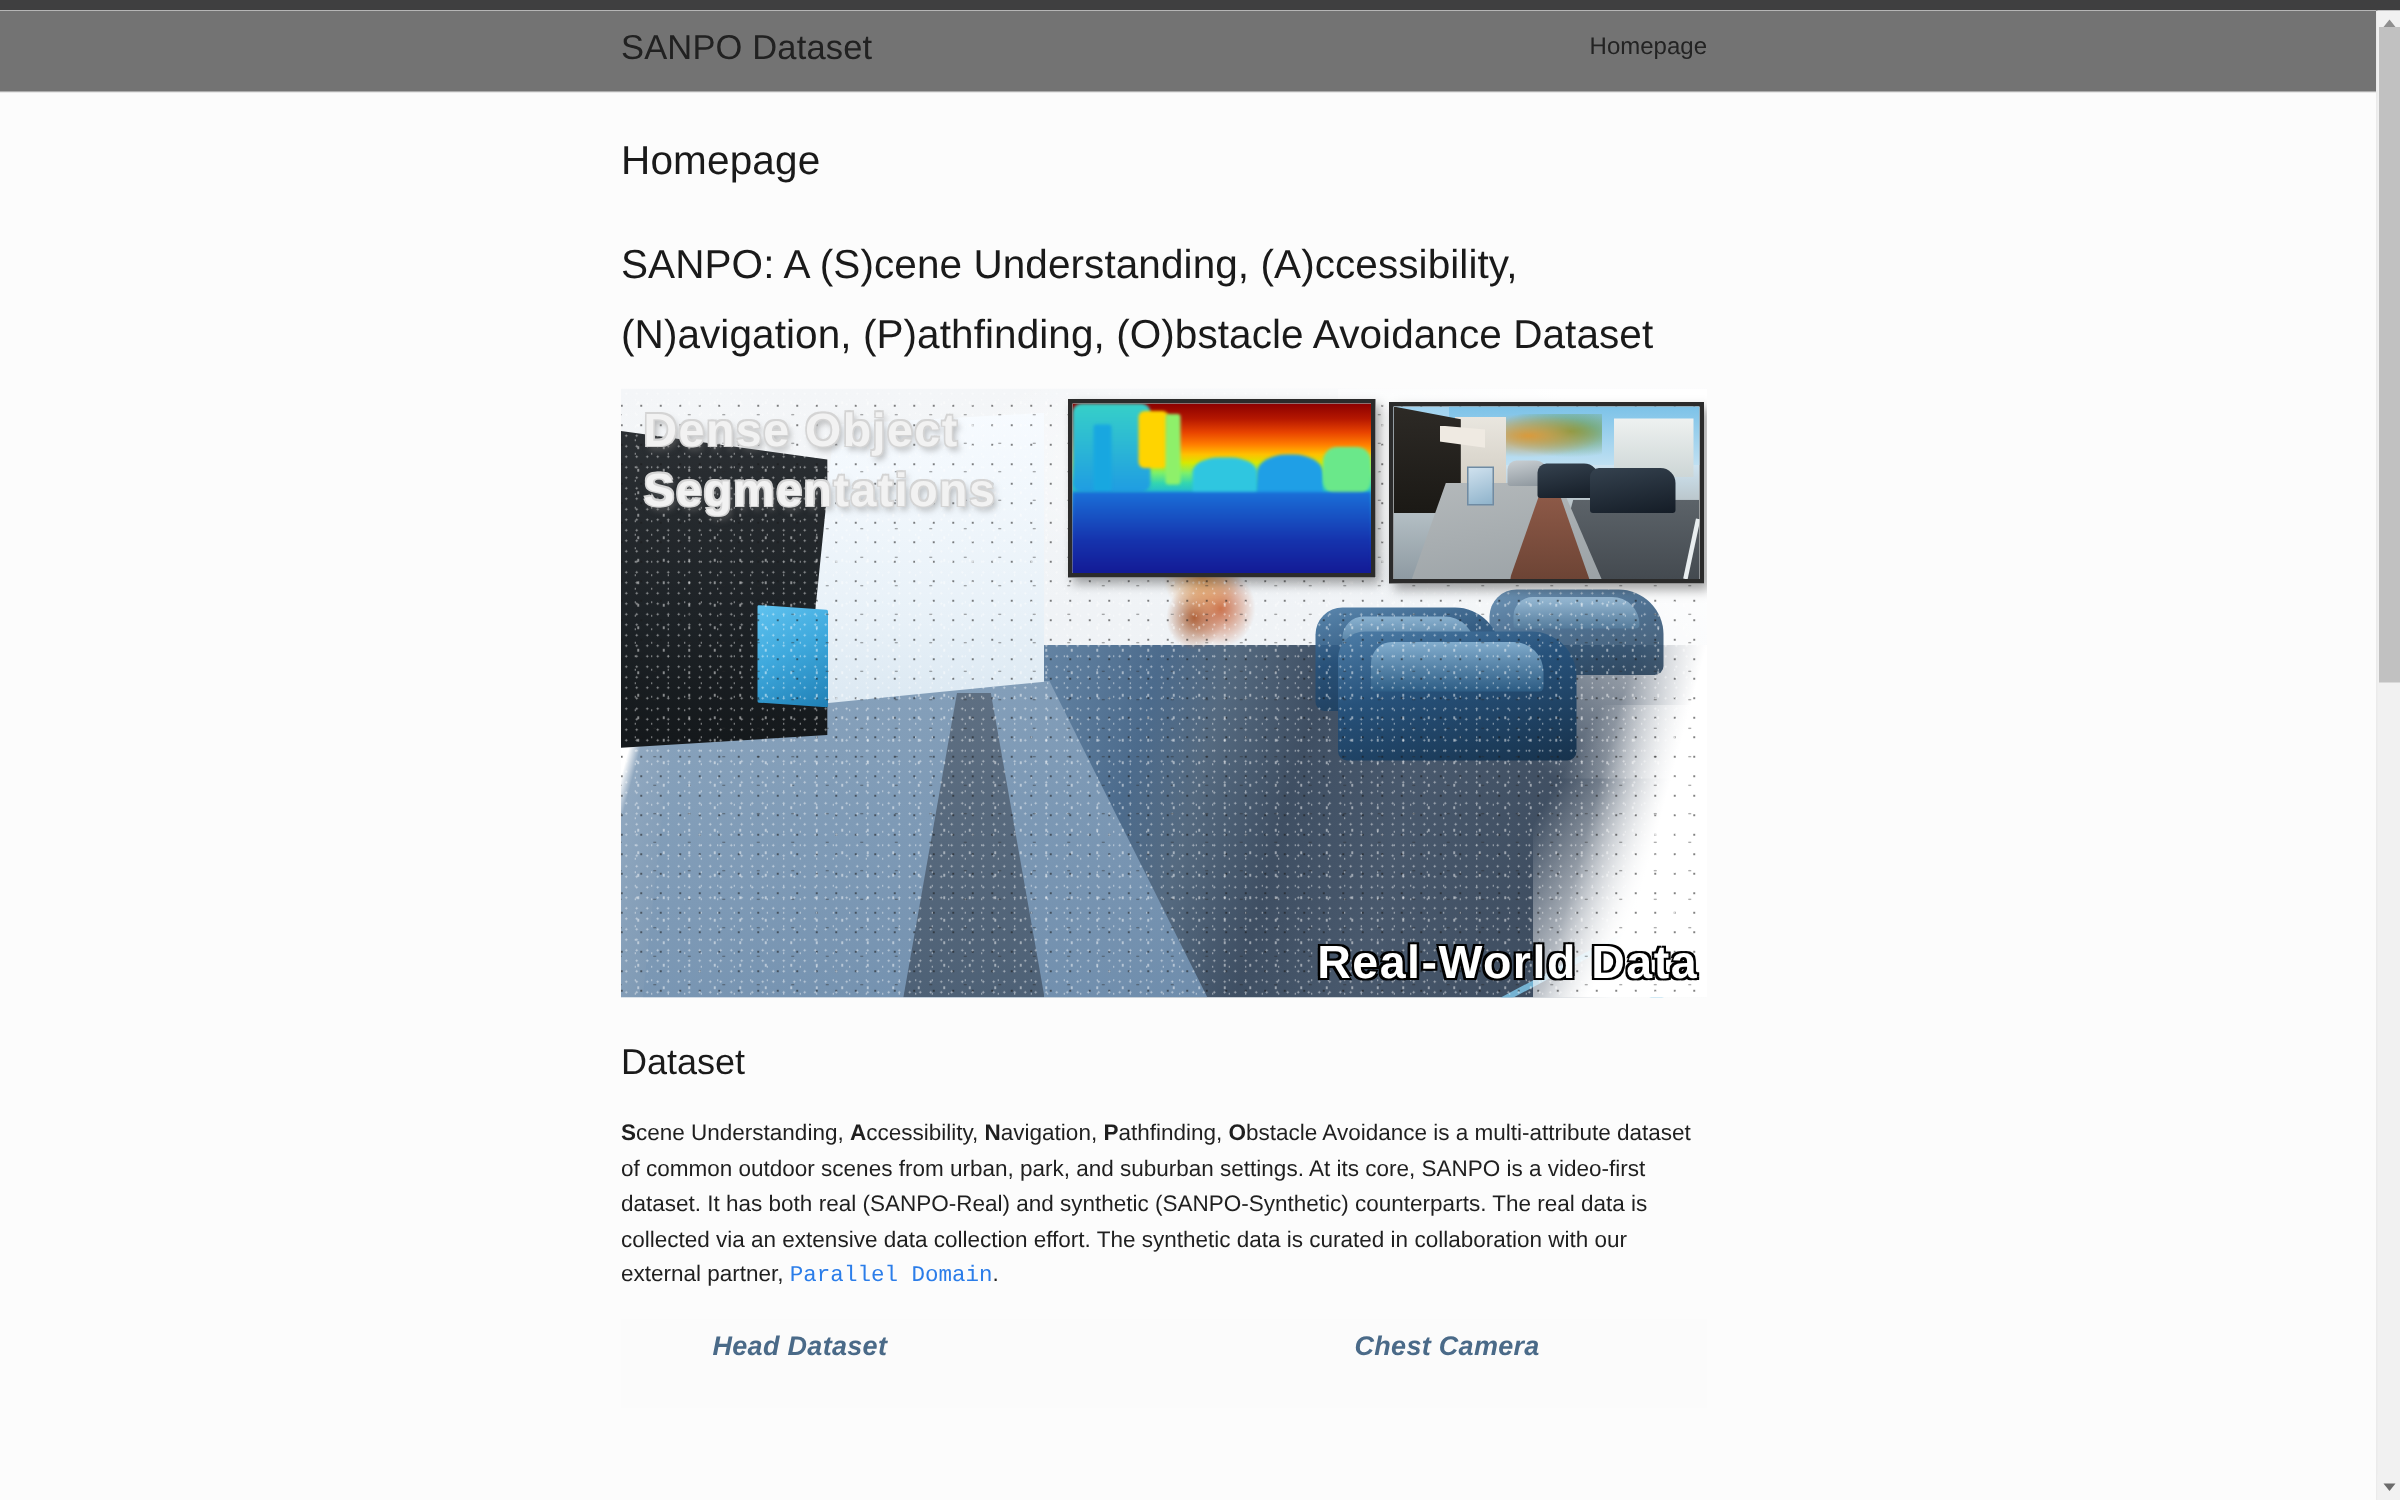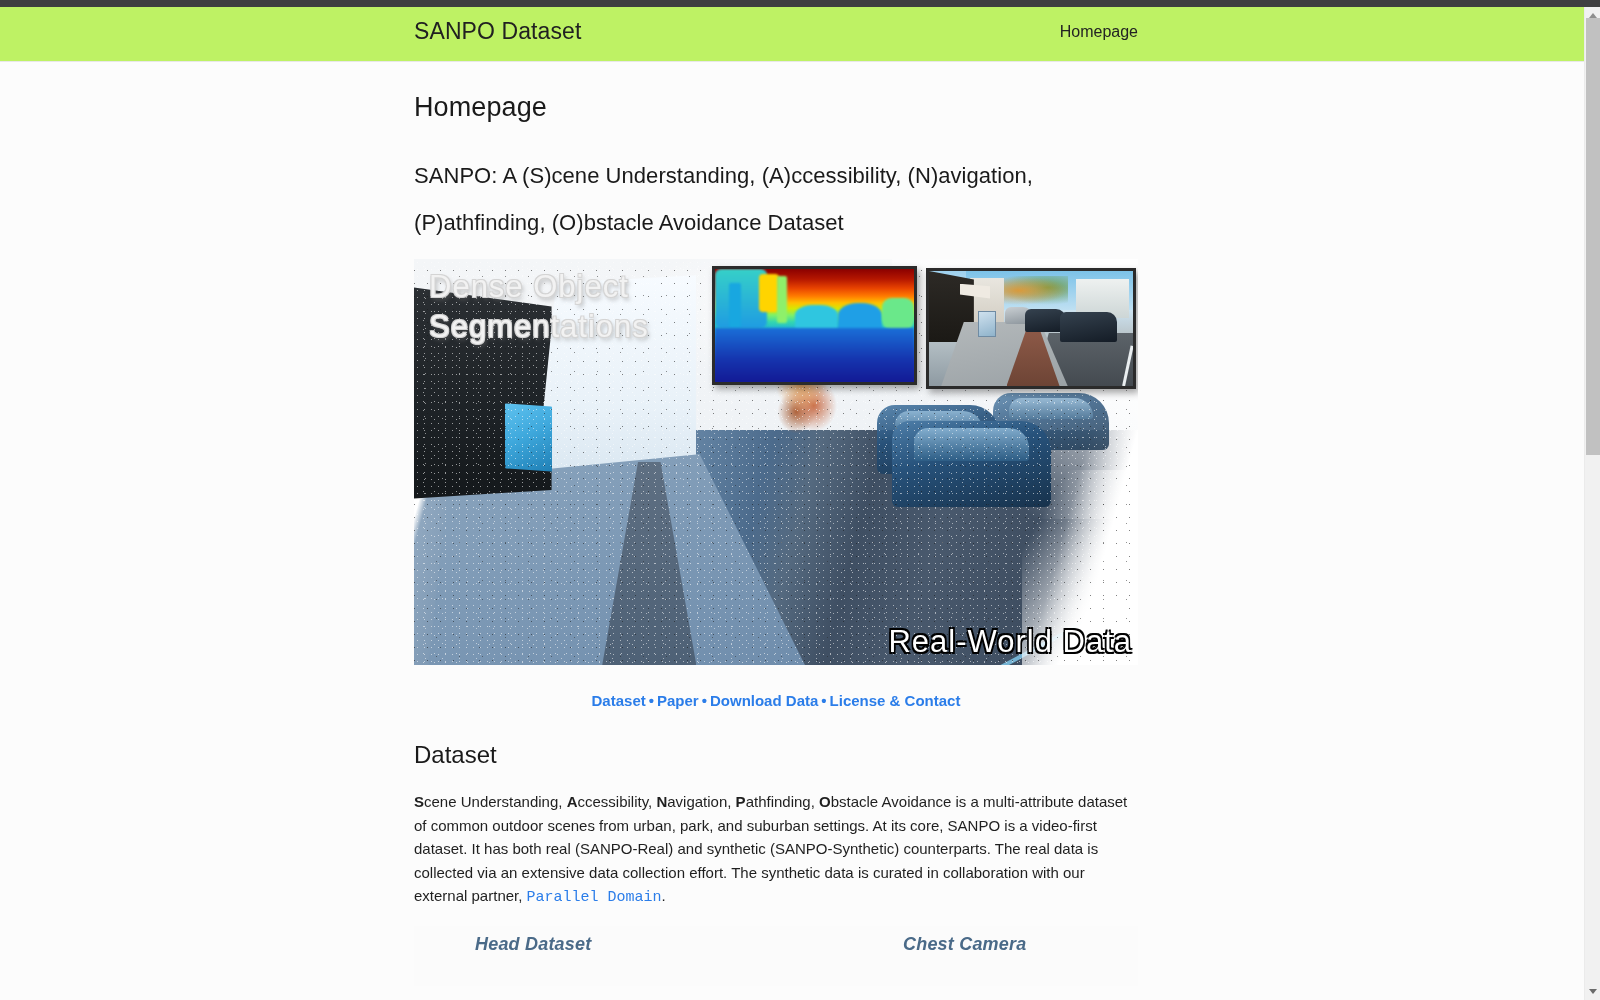--- a/index.html
+++ b/index.html
@@ -27,21 +27,21 @@
     position: absolute; top: 7px; left: 0;
     width: 1584px; height: 993px;
     background: #fcfcfc;
     overflow: hidden;
   }
 
   
   .site-header {
     position: relative;
     height: 55px;
-    background: #bef264;
+    background: #737373;
     border-bottom: 1px solid #e8e8e8;
   }
   .header-inner {
     position: relative;
     width: 724px;
     margin: 0 auto;
     margin-left: 414px;
     height: 55px;
   }
   .brand {
@@ -73,21 +73,21 @@
     margin: 0;
     font-size: 27px;
     font-weight: 400;
     color: #1a1a1a;
     line-height: 34px;
     letter-spacing: 0.1px;
   }
 
   h2.hero-title {
     margin: 29px 0 0 0;
-    font-size: 22px;
+    font-size: 27px;
     font-weight: 400;
     color: #1a1a1a;
     line-height: 46.5px;
     letter-spacing: 0.05px;
   }
 
   
   .hero-figure {
     position: relative;
     margin-top: 13px;
@@ -206,21 +206,21 @@
       radial-gradient(#ffffff 0.8px, transparent 0.9px),
       radial-gradient(#2a2a2a 0.7px, transparent 0.8px);
     background-size: 17px 15px, 23px 19px;
     background-position: 3px 2px, 11px 8px;
     opacity: .5;
   }
 
   
   .hero-caption {
     position: absolute;
-    font-weight: normal;
+    font-weight: bold;
     color: #ffffff;
     letter-spacing: 1px;
     pointer-events: none;
   }
   .hero-caption.tl {
     left: 15px; top: 8px;
     font-size: 31px;
     line-height: 40px;
     color: #f2f2f2;
     text-shadow:
@@ -450,23 +450,20 @@
             <div class="rgb-car rc1"></div>
             <div class="rgb-sign"></div>
             <div class="rgb-line"></div>
           </div>
         </div>
 
         <div class="hero-caption tl">Dense Object Segmentations</div>
         <div class="hero-caption br">Real-World Data</div>
       </div>
 
-      <div class="link-row">
-        <a href="#">Dataset</a><span class="link-sep">•</span><a href="#">Paper</a><span class="link-sep">•</span><a href="#">Download Data</a><span class="link-sep">•</span><a href="#">License &amp; Contact</a>
-      </div>
 
       <h2 class="section-title">Dataset</h2>
 
       <p class="body-text"><b>S</b><span>cene Understanding, </span><b>A</b><span>ccessibility, </span><b>N</b><span>avigation, </span><b>P</b><span>athfinding, </span><b>O</b><span>bstacle Avoidance is a multi-attribute dataset of common outdoor scenes from urban, park, and suburban settings. At its core, SANPO is a video-first dataset. It has both real (SANPO-Real) and synthetic (SANPO-Synthetic) counterparts. The real data is collected via an extensive data collection effort. The synthetic data is curated in collaboration with our external partner, </span><a href="#">Parallel Domain</a><span>.</span></p>
 
       <div class="camera-panel">
         <div class="camera-label head">Head Dataset</div>
         <div class="camera-label chest">Chest Camera</div>
       </div>
 

